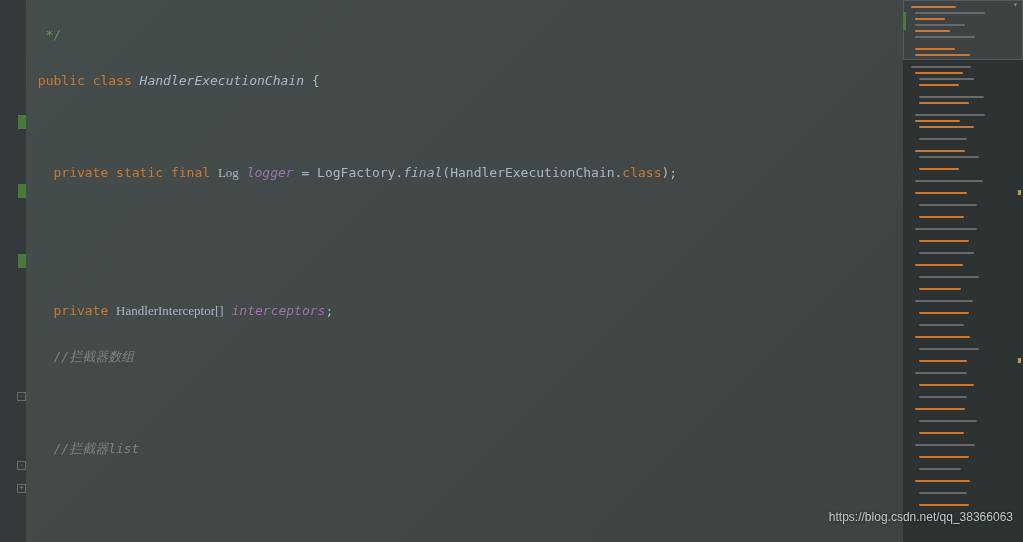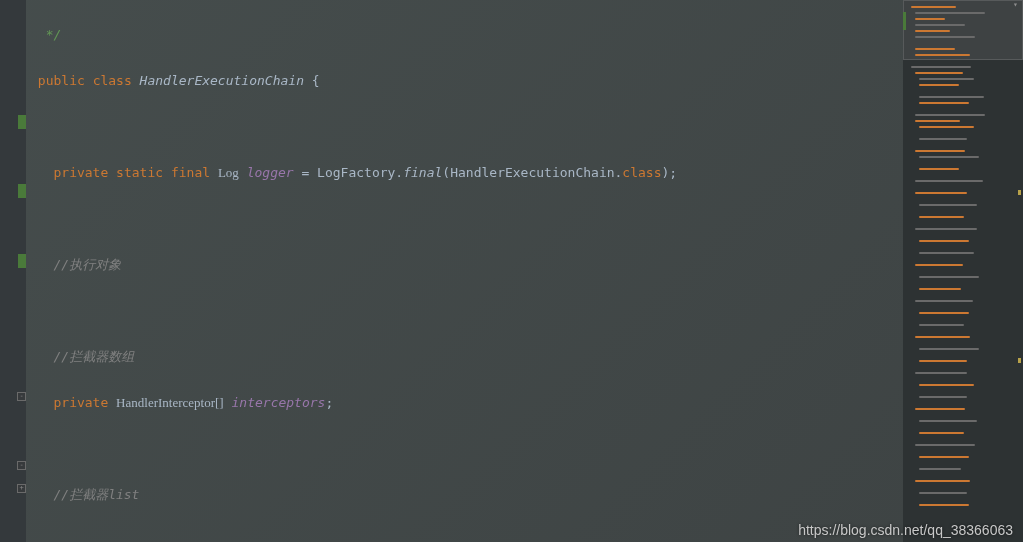--- a/index.html
+++ b/index.html
@@ -80,24 +80,24 @@
       position: absolute;
       height: 2px;
       border-radius: 1px;
     }
     .mm-g { background: #4a7a3a; }
     .mm-o { background: #cc7832; }
     .mm-gr { background: #6a6a6a; }
     .mm-y { background: #b8a24a; }
     .watermark {
       position: absolute;
-      bottom: 4px;
+      bottom: 18px;
       right: 10px;
       color: #c8c8c8;
-      font-size: 14px;
+      font-size: 12px;
       font-family: Arial, sans-serif;
       font-style: normal;
       text-shadow: 0 0 3px rgba(0,0,0,0.6);
     }
     .scroll-handle {
       position: absolute;
       top: 0; right: 0;
       width: 10px; height: 10px;
       color: #888;
       font-size: 8px;
@@ -128,24 +128,23 @@
     <div class="fold-icon" style="top:461px">-</div>
     <div class="fold-icon" style="top:484px">+</div>
   </div>
 
   <div class="code-area">
 <div class="code-line"> <span class="cmt-green"> */</span></div>
 <div class="code-line"> <span class="kw">public</span> <span class="kw">class</span> <span class="classname">HandlerExecutionChain</span><span class="sym"> {</span></div>
 <div class="code-line"></div>
 <div class="code-line">   <span class="kw">private</span> <span class="kw">static</span> <span class="kw">final</span> <span class="type">Log</span> <span class="ident">logger</span><span class="sym"> = LogFactory.</span><span class="method-call">final</span><span class="sym">(HandlerExecutionChain.</span><span class="kw">class</span><span class="sym">);</span></div>
 <div class="code-line"></div>
-<div class="code-line">   <span class="cmt">//执行对象</span></div>
-<div class="code-line"></div>
+<div class="code-line"></div>
+<div class="code-line">   <span class="kw">private</span> <span class="type">HandlerInterceptor[]</span> <span class="ident">interceptors</span><span class="sym">;</span></div>
 <div class="code-line">   <span class="cmt">//拦截器数组</span></div>
-<div class="code-line">   <span class="kw">private</span> <span class="type">HandlerInterceptor[]</span> <span class="ident">interceptors</span><span class="sym">;</span></div>
 <div class="code-line"></div>
 <div class="code-line">   <span class="cmt">//拦截器list</span></div>
 
 
 
 
 
 
 
 

